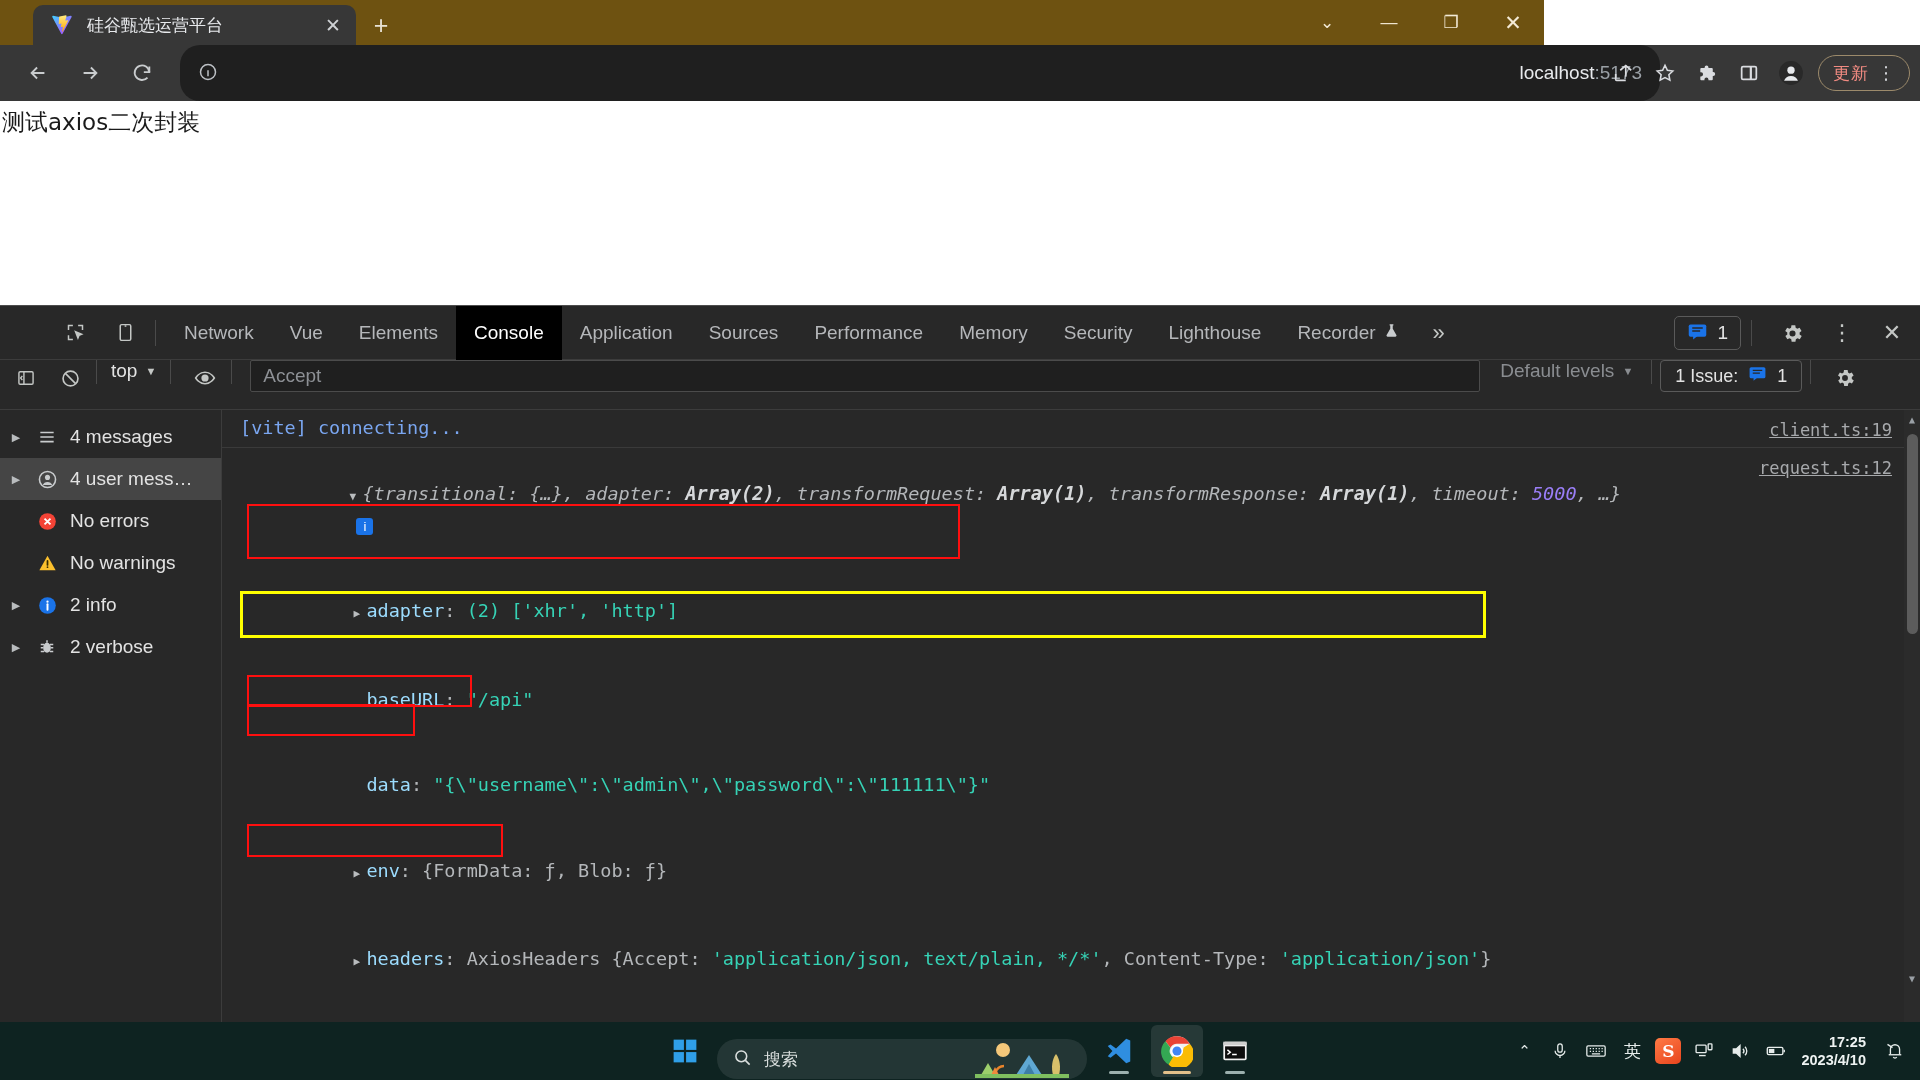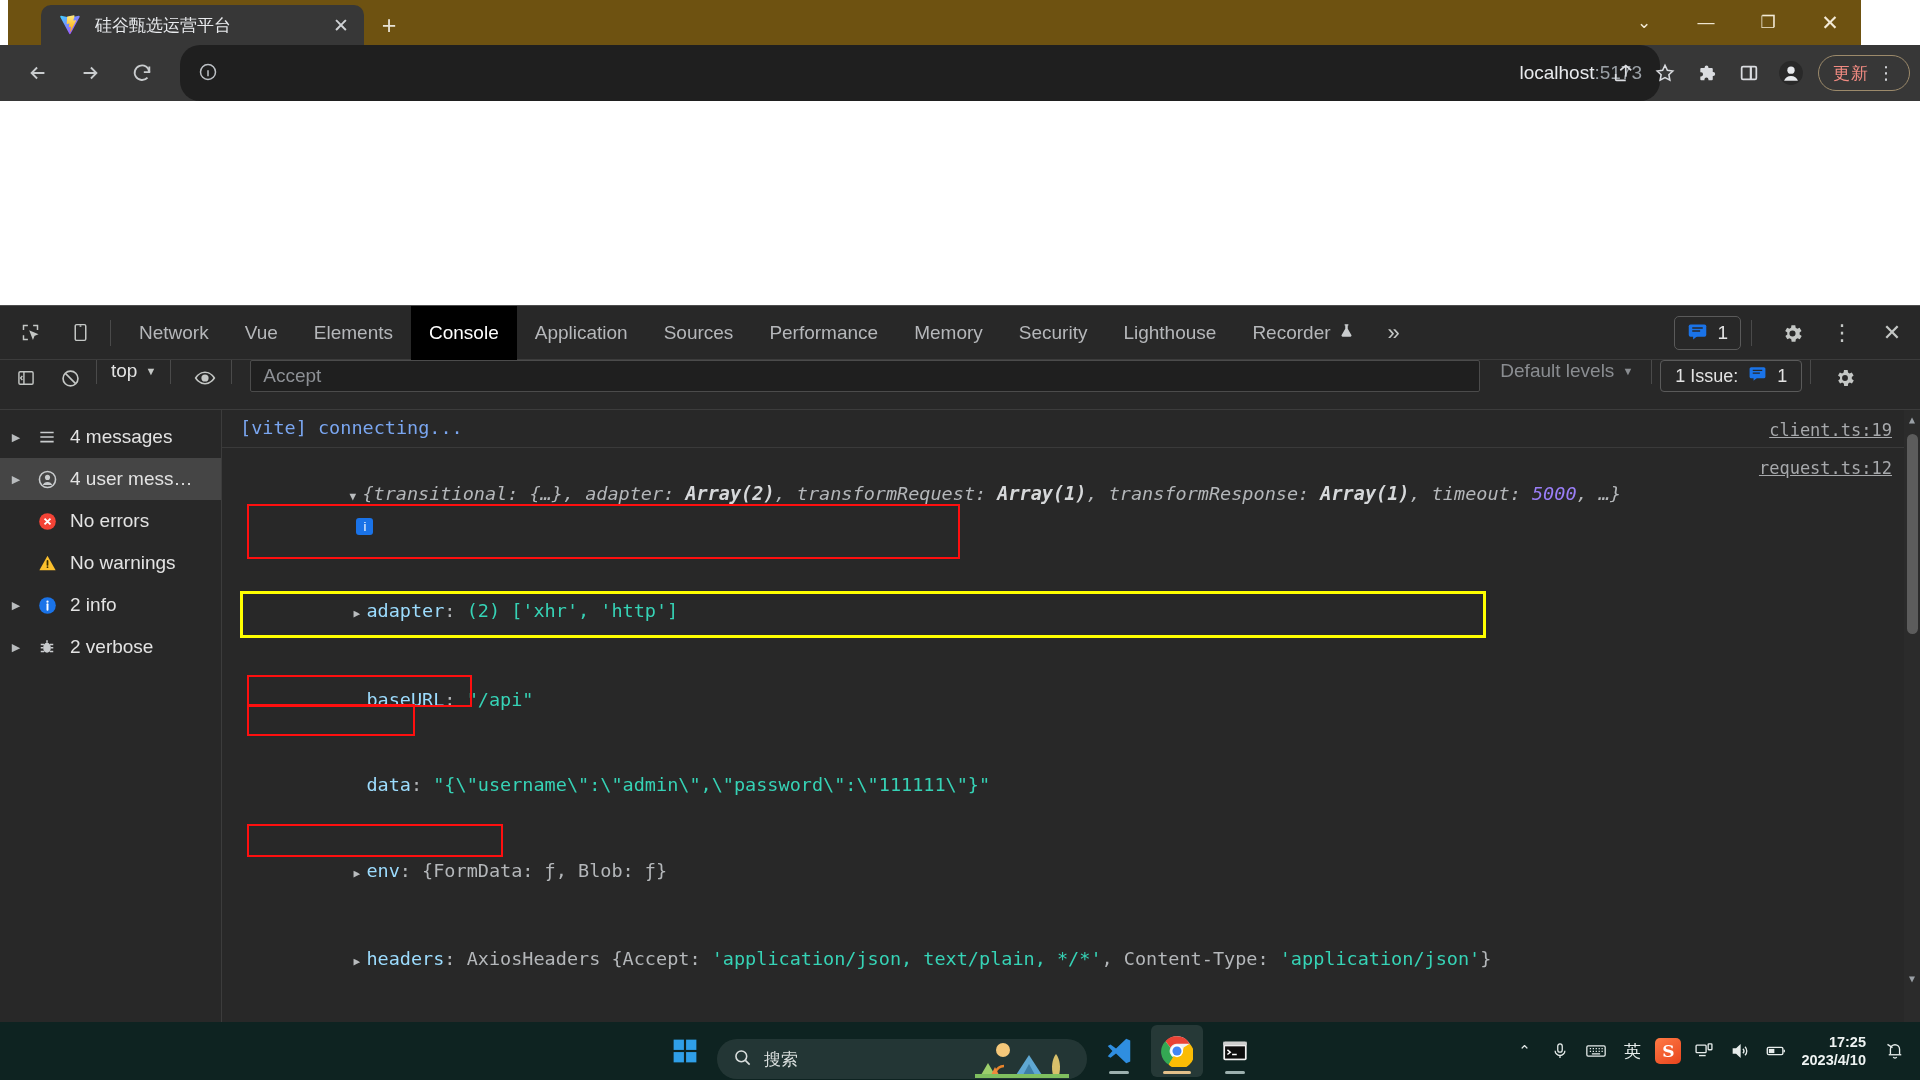--- a/index.html
+++ b/index.html
@@ -7,21 +7,21 @@
   body {
     font-family:"Liberation Sans", sans-serif;
     background:#ffffff;
     -webkit-font-smoothing:antialiased;
   }
 
   
   #browser { position:absolute; left:0; top:0; width:1920px; height:1022px; background:#fff; }
 
   .titlebar {
-    position:absolute; left:8px; top:0; width:1853px; height:45px;
+    position:absolute; left:0; top:0; width:1544px; height:45px;
     background:#6e5211;
   }
   .tab {
     position:absolute; left:33px; top:5px; width:323px; height:40px;
     background:#373737; border-radius:10px 10px 0 0;
     display:flex; align-items:center; padding:0 10px 0 18px;
   }
   .tab-favicon { width:22px; height:22px; flex:0 0 auto; position:relative; }
   .tab-favicon svg { display:block; }
   .tab-title {
@@ -81,21 +81,21 @@
   }
 
   
   #devtools {
     position:absolute; left:0; top:305px; width:1920px; height:717px;
     background:#282828; border-top:1px solid #4d4d4d;
     font-family:"Liberation Sans", sans-serif;
   }
   .dt-tabbar {
     position:relative; height:54px; background:#282828;
-    display:flex; align-items:center; border-bottom:1px solid #3c3c3c;
+    display:flex; align-items:center; border-bottom:1px solid #3c3c3c;padding-left:45px;
   }
   .dt-iconbtn {
     width:40px; height:40px; margin-left:10px; display:flex;
     align-items:center; justify-content:center; color:#c4c7c5;
   }
   .dt-sep { width:1px; height:26px; background:#4a4a4a; margin:0 10px; }
   .dt-tab {
     height:54px; padding:0 18px; display:flex; align-items:center;
     color:#b5b7ba; font-size:19px; white-space:nowrap;
   }
@@ -304,20 +304,23 @@
             <path d="M5.6 19.2a6.8 6.8 0 0 1 12.8 0z" fill="#e8eaed"></path>
           </svg>
       </div>
       <div class="updatebtn">
         <span class="ulabel">更新</span>
         <span class="udots">⋮</span>
       </div>
     </div>
   </div>
 
+  <div class="pagearea">
+    <div class="page-heading">测试axios二次封装</div>
+  </div>
 </div>
 
 <div id="devtools">
 
   <div class="dt-tabbar">
     <div class="dt-iconbtn">
       <svg width="21" height="21" viewBox="0 0 24 24" fill="none" stroke="currentColor" stroke-width="1.7">
           <path d="M4 9V4h5M20 9V4h-5M4 15v5h5"></path>
           <path d="M12 11l7 3-3 1.2-1.2 3z" fill="currentColor"></path>
         </svg>

